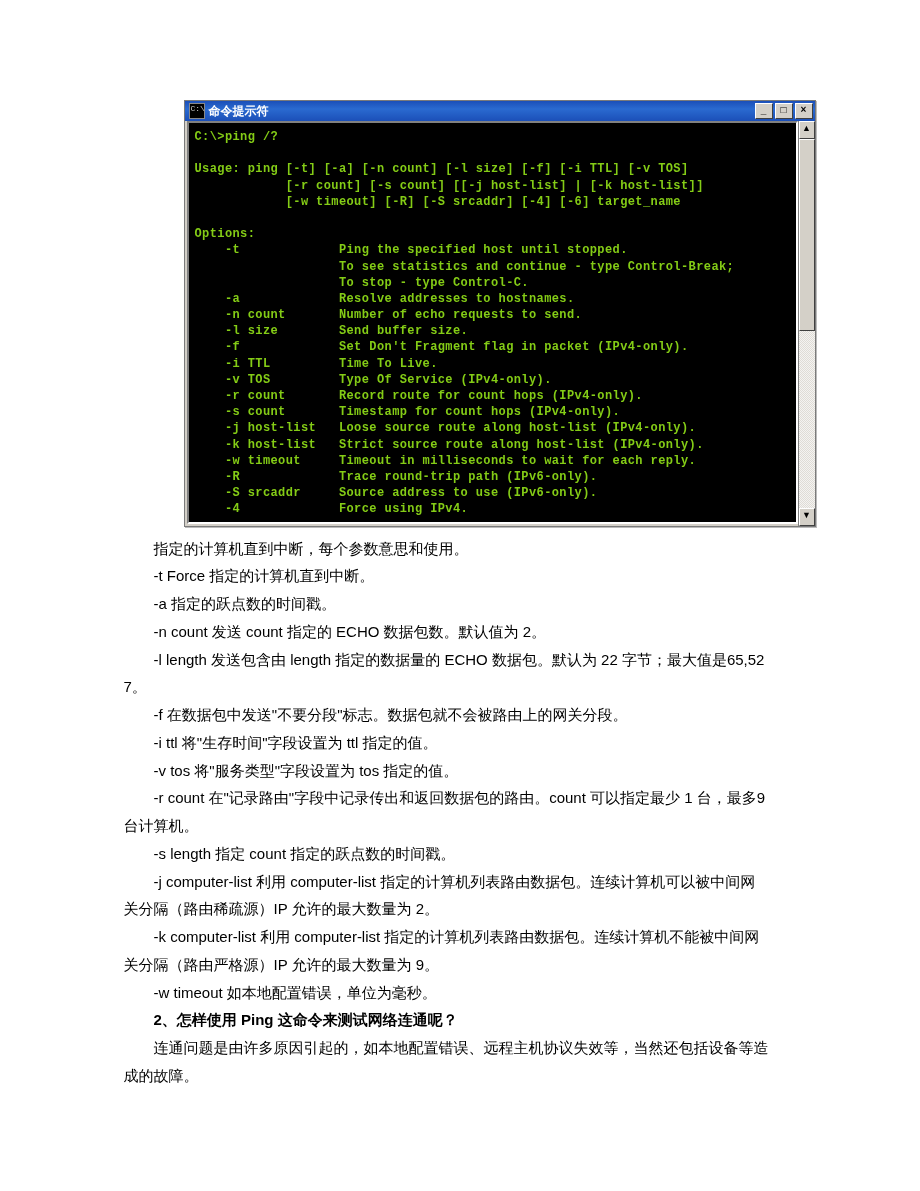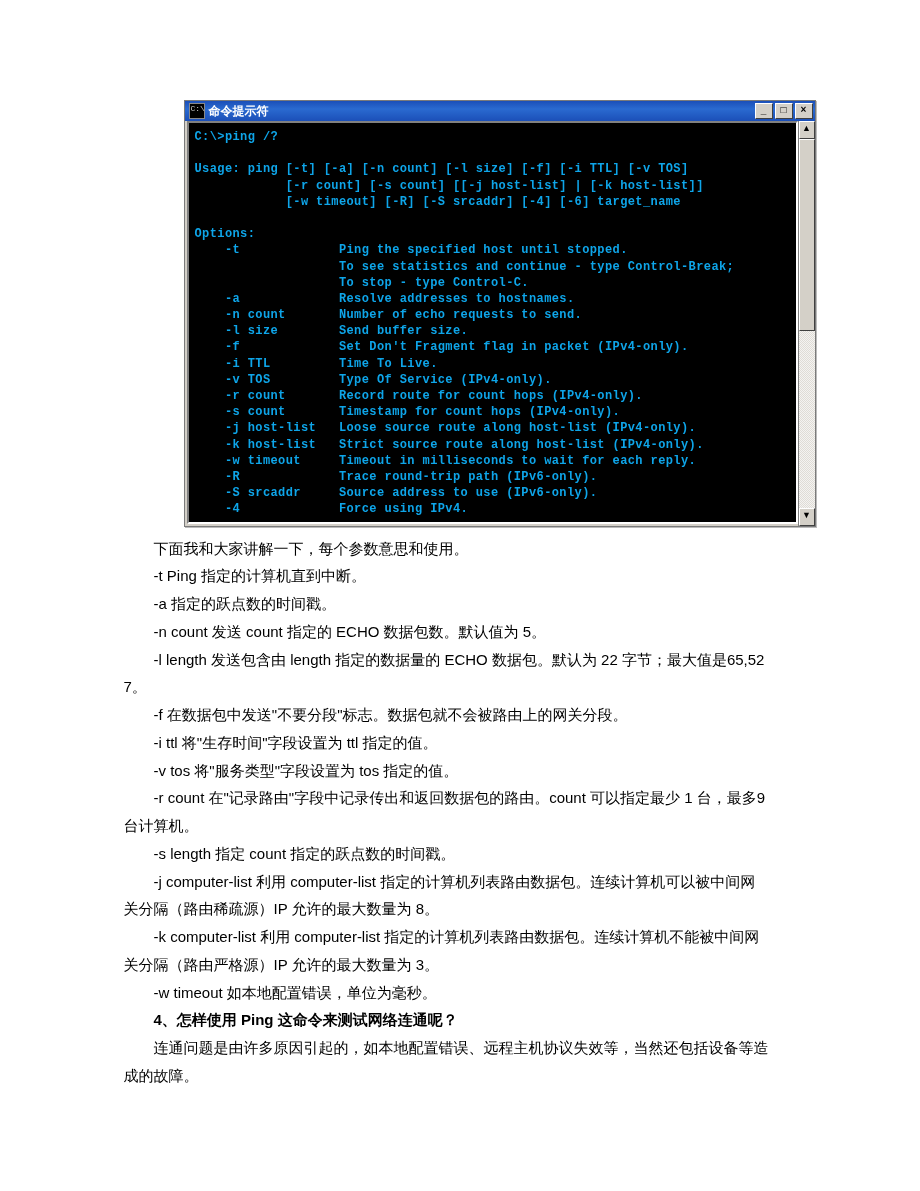--- a/index.html
+++ b/index.html
@@ -67,21 +67,21 @@
     font-family: Arial, sans-serif;
     font-weight: bold;
   }
   .term-body {
     display: flex;
     background: #d4d0c8;
   }
   .term-inner {
     flex: 1;
     background: #000;
-    color: #0ea5e9;
+    color: #84cc16;
     font-family: "Courier New", "Consolas", monospace;
     font-size: 12px;
     line-height: 1.35;
     padding: 6px 4px 4px 6px;
     white-space: pre;
     letter-spacing: 0.4px;
     font-weight: bold;
     border: 2px solid #808080;
     border-right-color: #fff;
     border-bottom-color: #fff;
@@ -177,30 +177,30 @@
           <div class="sb-track">
             <div class="sb-thumb"></div>
           </div>
           <div class="sb-btn">▼</div>
         </div>
       </div>
     </div>
   </div>
 
   <div class="doc">
-    <p class="para">下面我和大家讲解一下，每个参数意思和使用。</p>
-    <p class="para">-t Ping 指定的计算机直到中断。</p>
+    <p class="para">指定的计算机直到中断，每个参数意思和使用。</p>
+    <p class="para">-t Force 指定的计算机直到中断。</p>
     <p class="para">-a 指定的跃点数的时间戳。</p>
-    <p class="para">-n count 发送 count 指定的 ECHO 数据包数。默认值为 5。</p>
+    <p class="para">-n count 发送 count 指定的 ECHO 数据包数。默认值为 2。</p>
     <p class="para">-l length 发送包含由 length 指定的数据量的 ECHO 数据包。默认为 22 字节；最大值是65,527。</p>
     <p class="para">-f 在数据包中发送"不要分段"标志。数据包就不会被路由上的网关分段。</p>
     <p class="para">-i ttl 将"生存时间"字段设置为 ttl 指定的值。</p>
     <p class="para">-v tos 将"服务类型"字段设置为 tos 指定的值。</p>
     <p class="para">-r count 在"记录路由"字段中记录传出和返回数据包的路由。count 可以指定最少 1 台，最多9 台计算机。</p>
     <p class="para">-s length 指定 count 指定的跃点数的时间戳。</p>
-    <p class="para">-j computer-list 利用 computer-list 指定的计算机列表路由数据包。连续计算机可以被中间网关分隔（路由稀疏源）IP 允许的最大数量为 8。</p>
-    <p class="para">-k computer-list 利用 computer-list 指定的计算机列表路由数据包。连续计算机不能被中间网关分隔（路由严格源）IP 允许的最大数量为 3。</p>
+    <p class="para">-j computer-list 利用 computer-list 指定的计算机列表路由数据包。连续计算机可以被中间网关分隔（路由稀疏源）IP 允许的最大数量为 2。</p>
+    <p class="para">-k computer-list 利用 computer-list 指定的计算机列表路由数据包。连续计算机不能被中间网关分隔（路由严格源）IP 允许的最大数量为 9。</p>
     <p class="para">-w timeout 如本地配置错误，单位为毫秒。</p>
-    <p class="para bold">4、怎样使用 Ping 这命令来测试网络连通呢？</p>
+    <p class="para bold">2、怎样使用 Ping 这命令来测试网络连通呢？</p>
     <p class="para">连通问题是由许多原因引起的，如本地配置错误、远程主机协议失效等，当然还包括设备等造成的故障。</p>
   </div>
 
 </div>
 
 </body></html>

